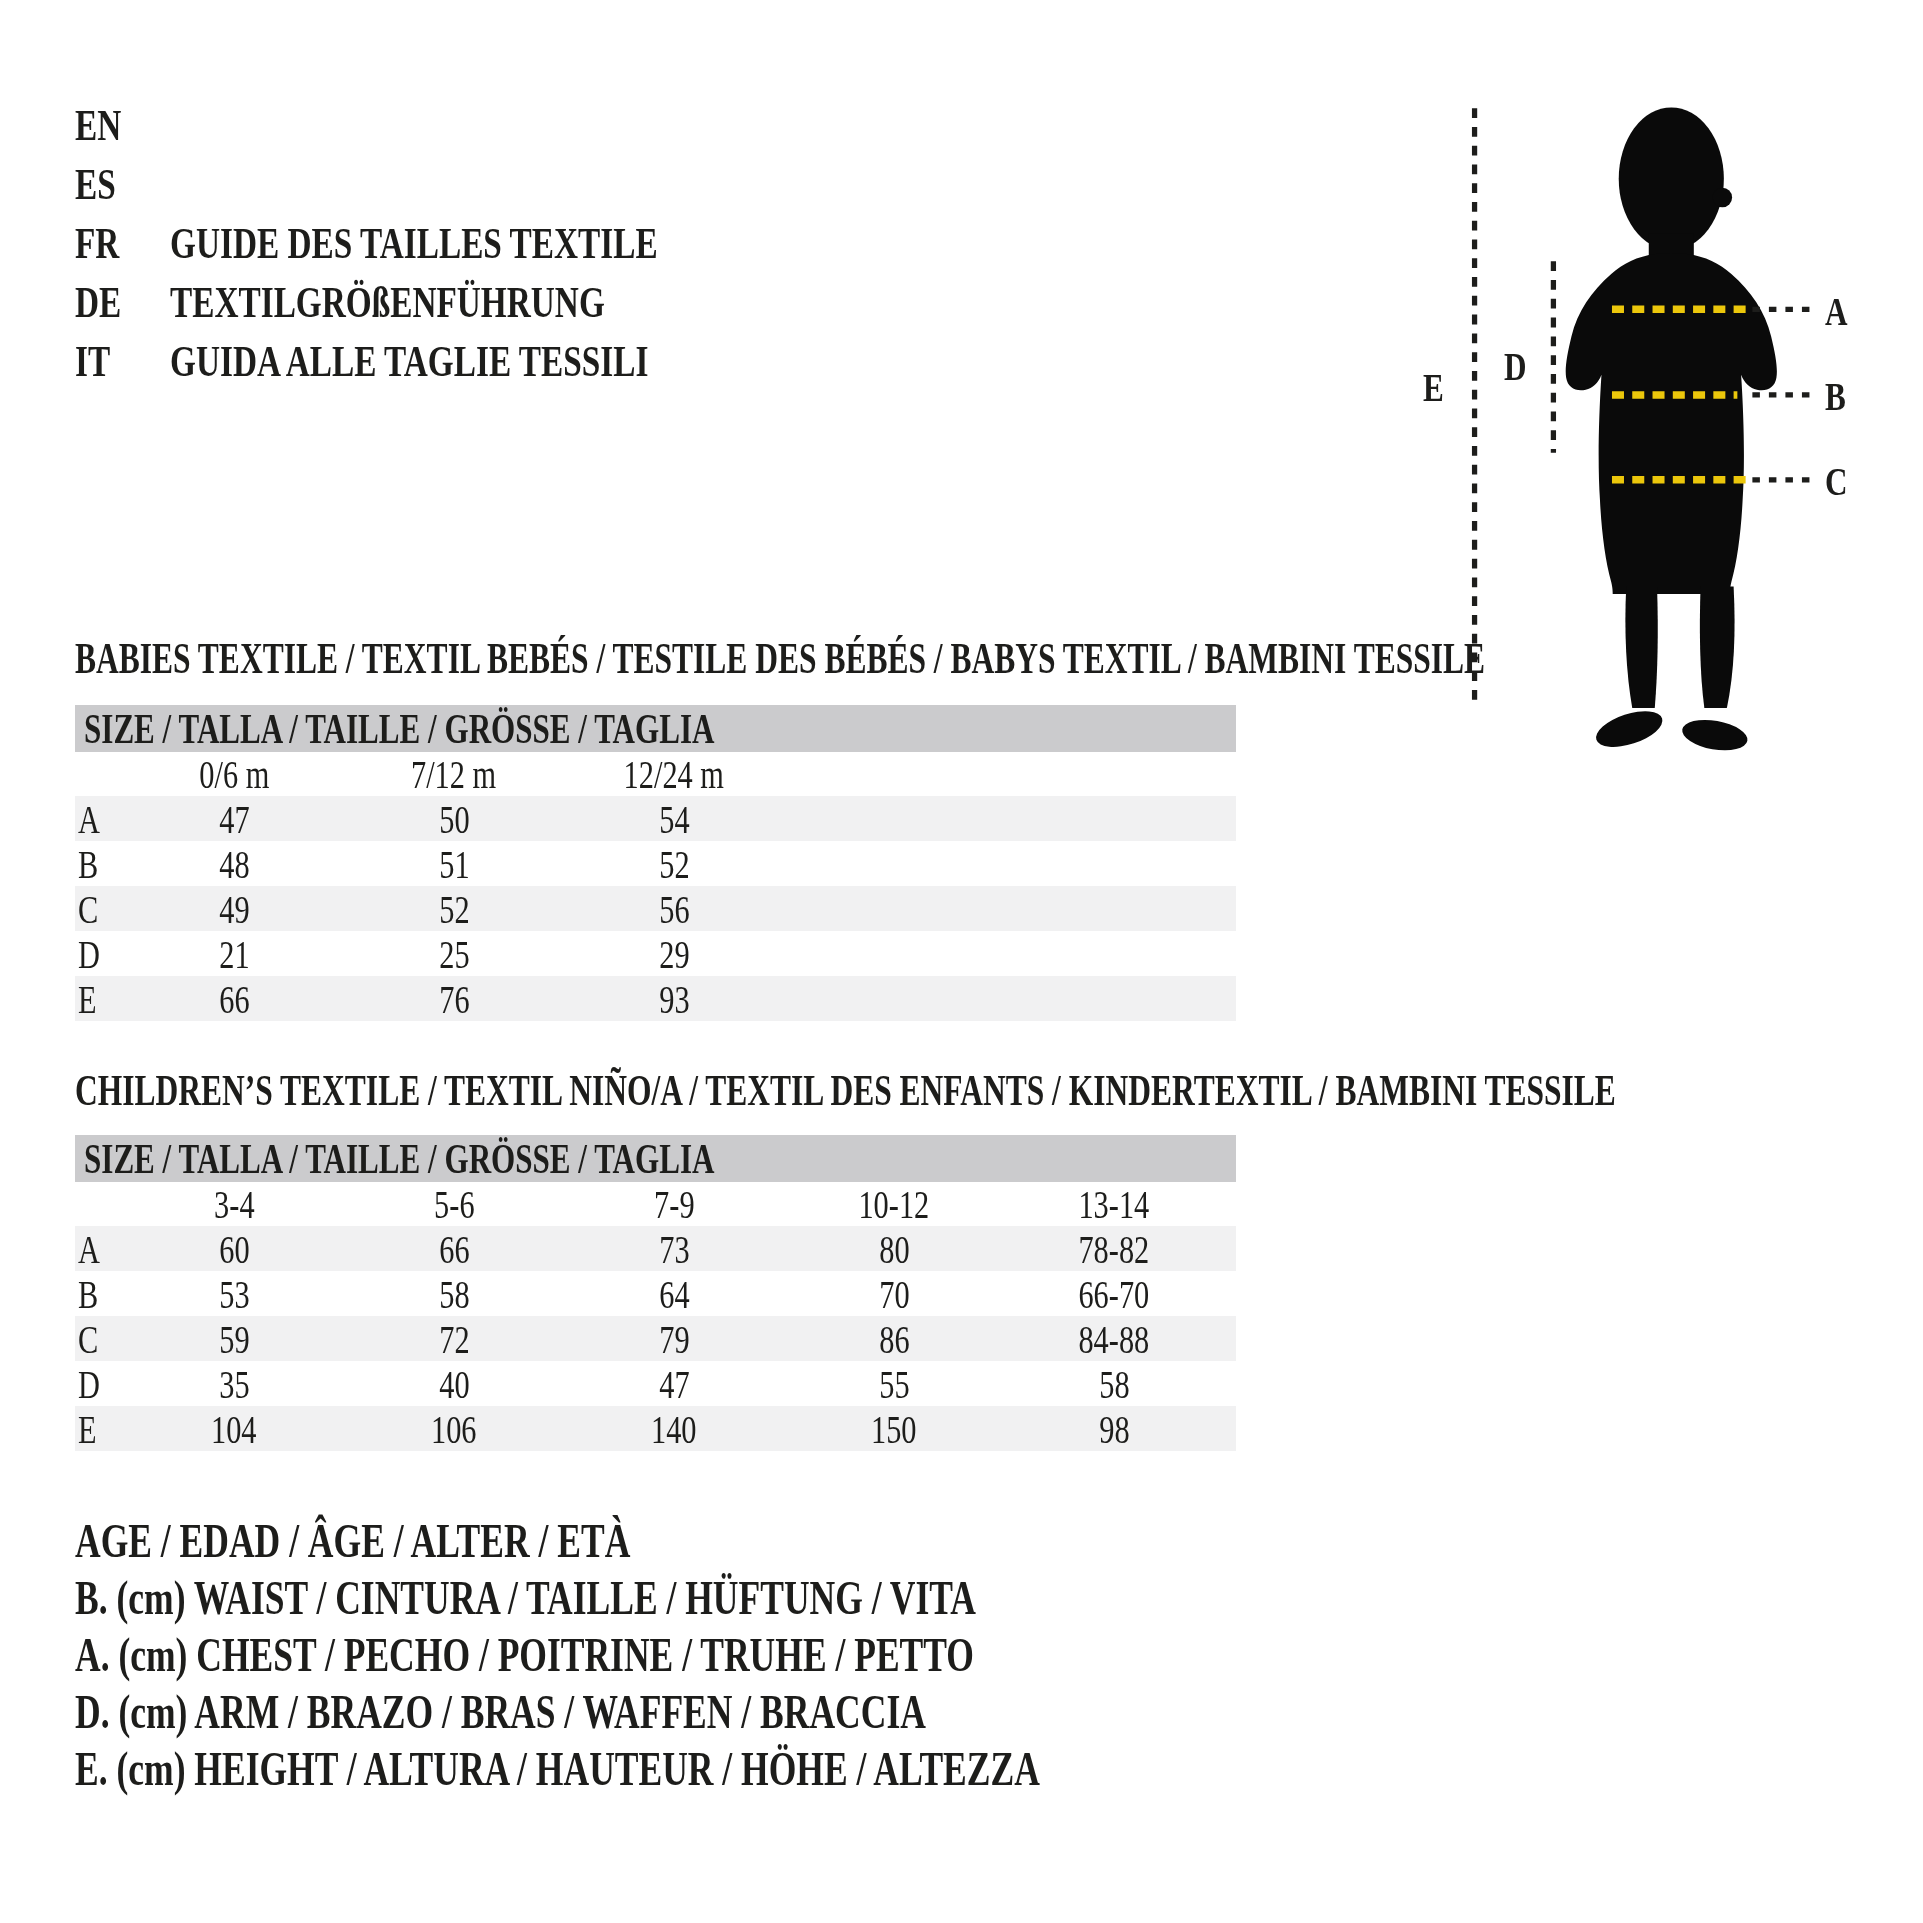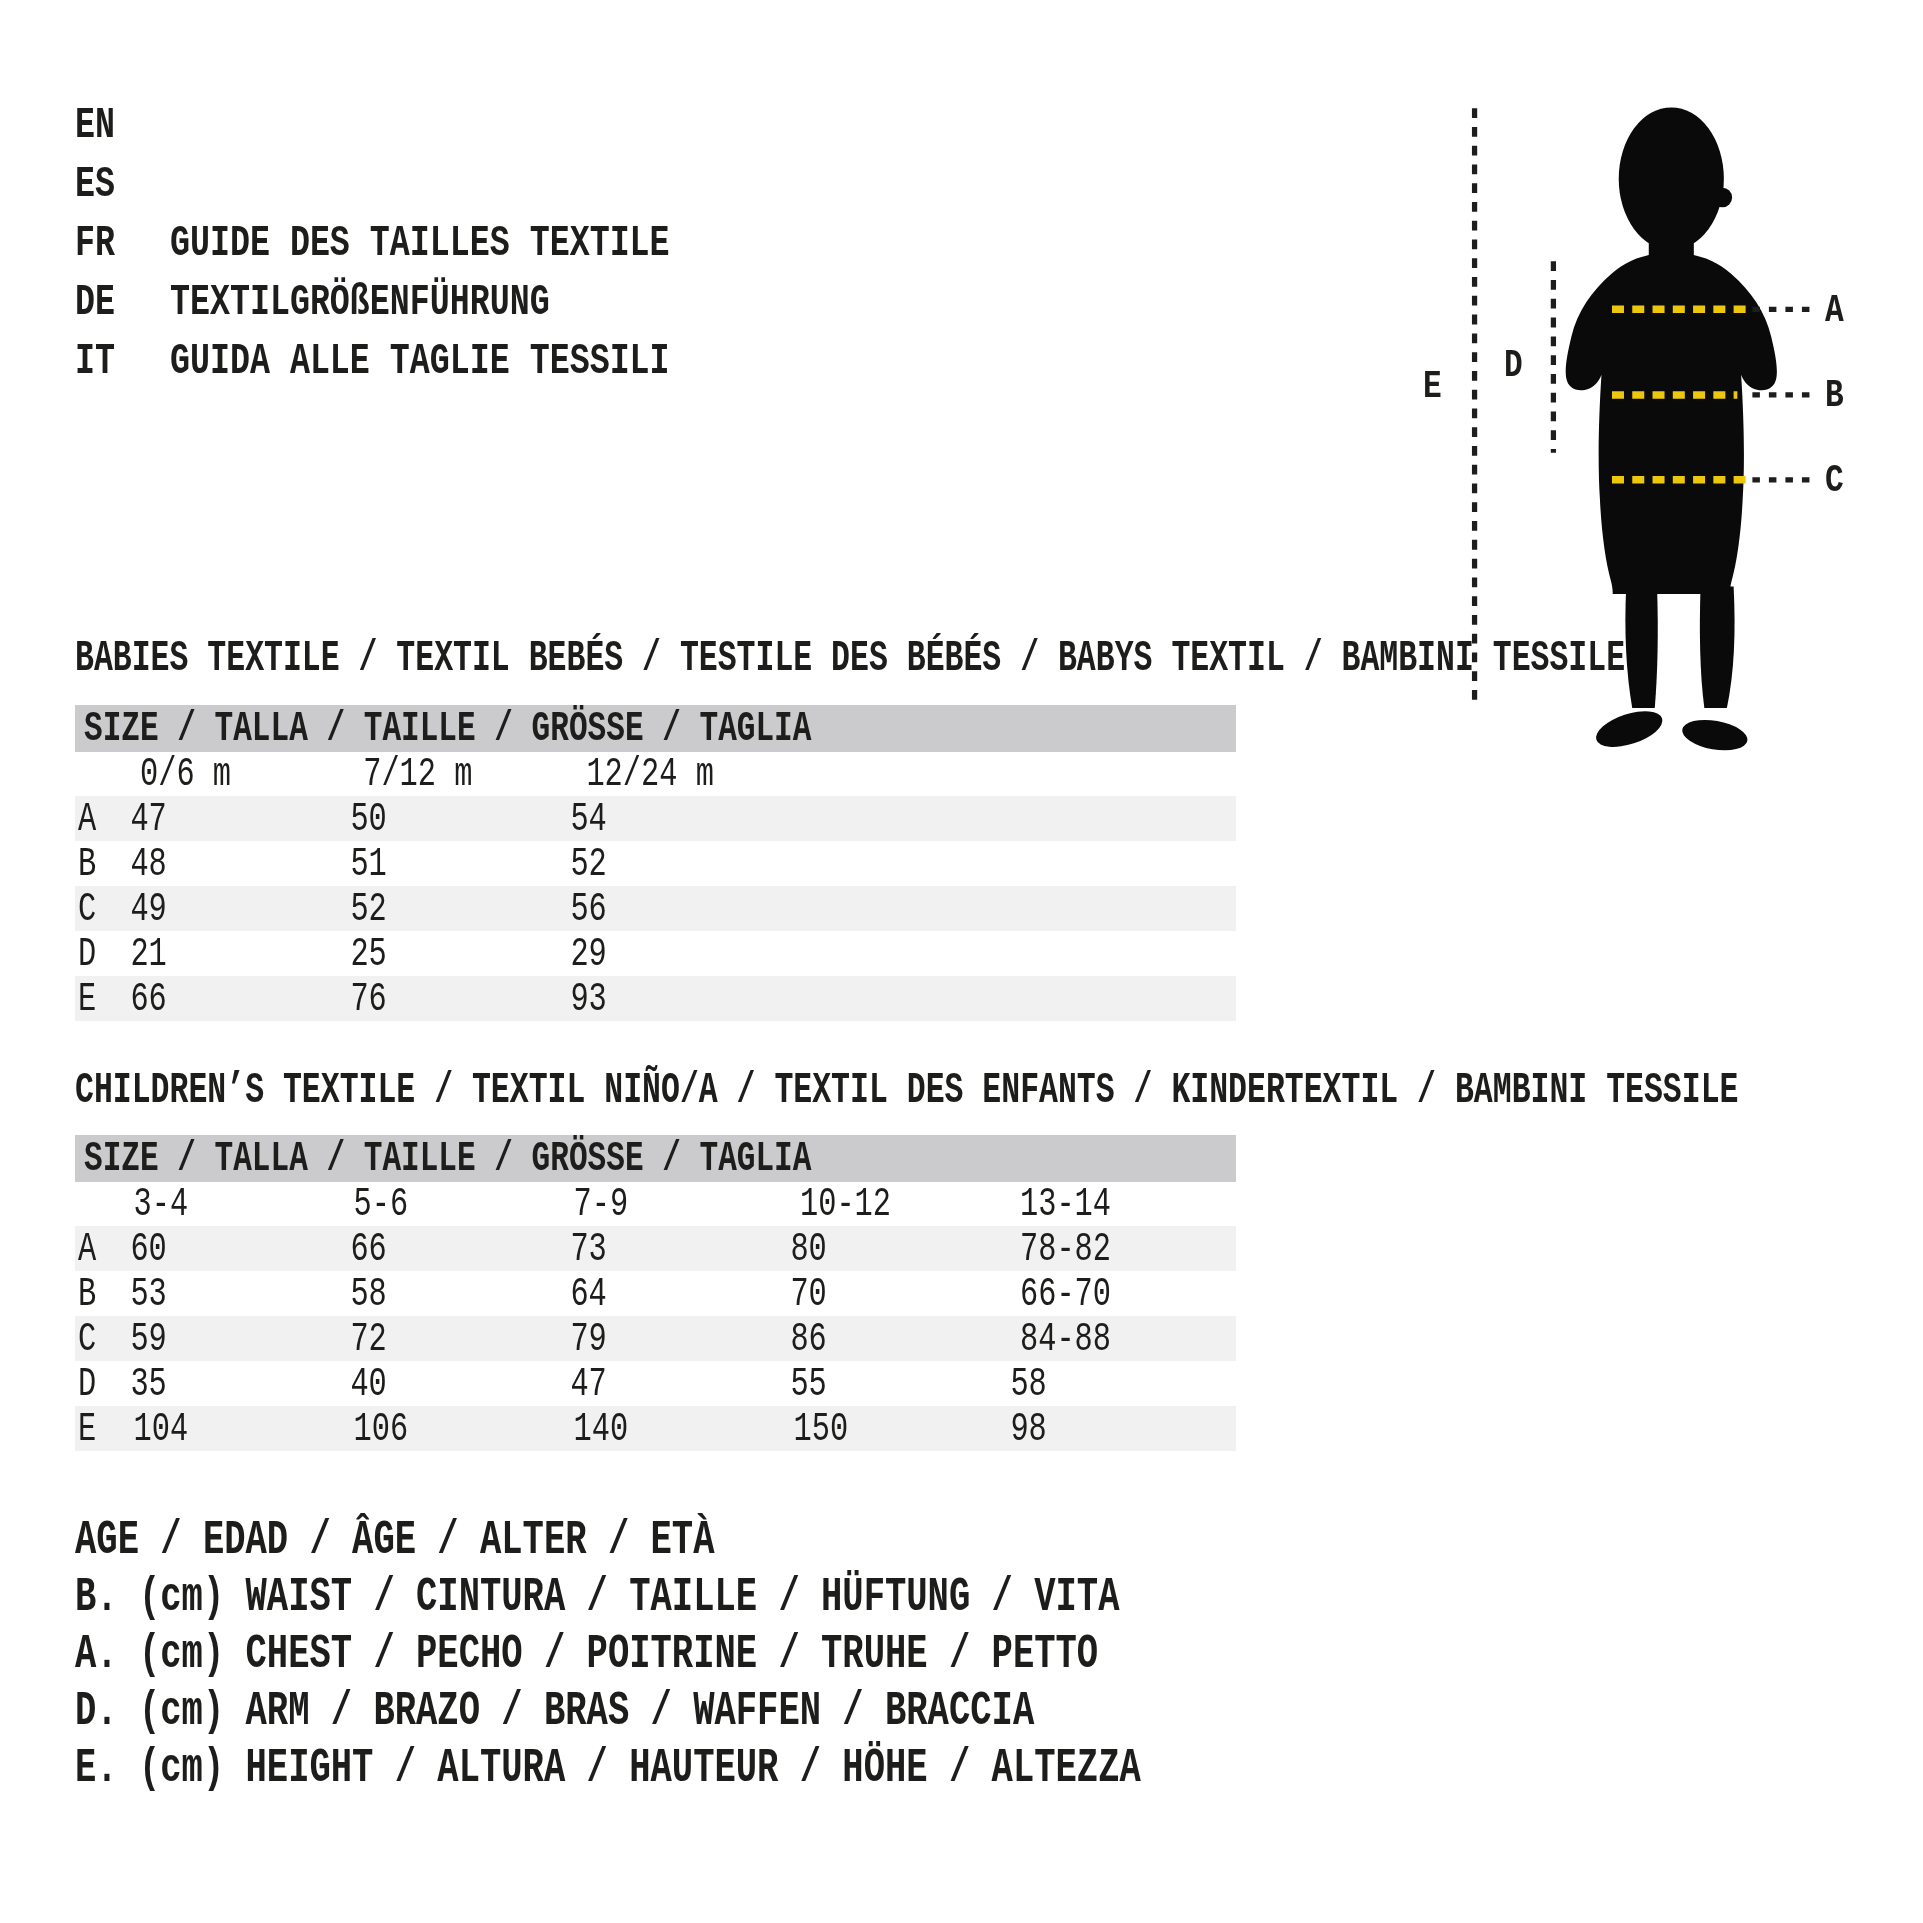--- a/index.html
+++ b/index.html
@@ -1,39 +1,39 @@
 <!DOCTYPE html>
 <html style="font-size:12px"><head>
 <meta charset="utf-8">
 <style>
   html,body{margin:0;padding:0;background:#ffffff;}
   #page{
     position:relative;width:1924px;height:1924px;background:#ffffff;
-    font-family:Liberation Mono, monospace;color:#1d1d1b;overflow:hidden;
+    font-family:Liberation Serif, serif;color:#1d1d1b;overflow:hidden;
   }
   .abs{position:absolute;}
   
   .cnd{display:inline-block;transform:scaleX(.74);transform-origin:0 50%;white-space:nowrap;}
   .cndc{display:inline-block;transform:scaleX(.74);transform-origin:50% 50%;white-space:nowrap;}
   .hd{transform:scaleX(.70);}
   
   #lang-block{left:75px;top:96px;font-size:45px;font-weight:700;}
   .lang-row{height:59px;line-height:59px;display:flex;}
   .lang-code{width:95px;}
   
   .section-heading{left:75px;font-size:45px;line-height:45px;font-weight:700;}
   
   .size-bar{left:75px;width:1161px;height:47px;background:#cbcbcd;
     font-size:42px;font-weight:700;display:flex;align-items:center;padding-left:9px;box-sizing:border-box;text-align:right;}
   
   .table{left:75px;width:1161px;font-size:41px;font-weight:400;}
   .t-row{display:flex;height:45px;align-items:center;width:1161px;}
   .stripe{background:#f1f1f2;}
   .t-label{width:49px;padding-left:3px;box-sizing:border-box;font-weight:400;}
-  .t-cell{width:220px;text-align:left;}
+  .t-cell{width:220px;text-align:center;}
   
   #legend{left:75px;top:1512px;font-size:48px;font-weight:700;}
   .legend-line{height:57px;line-height:57px;}
   
   .fig-label{font-size:39px;font-weight:700;}
   .fig-label .cnd{transform:scaleX(.8);}
 </style>
 </head>
 <body>
 

